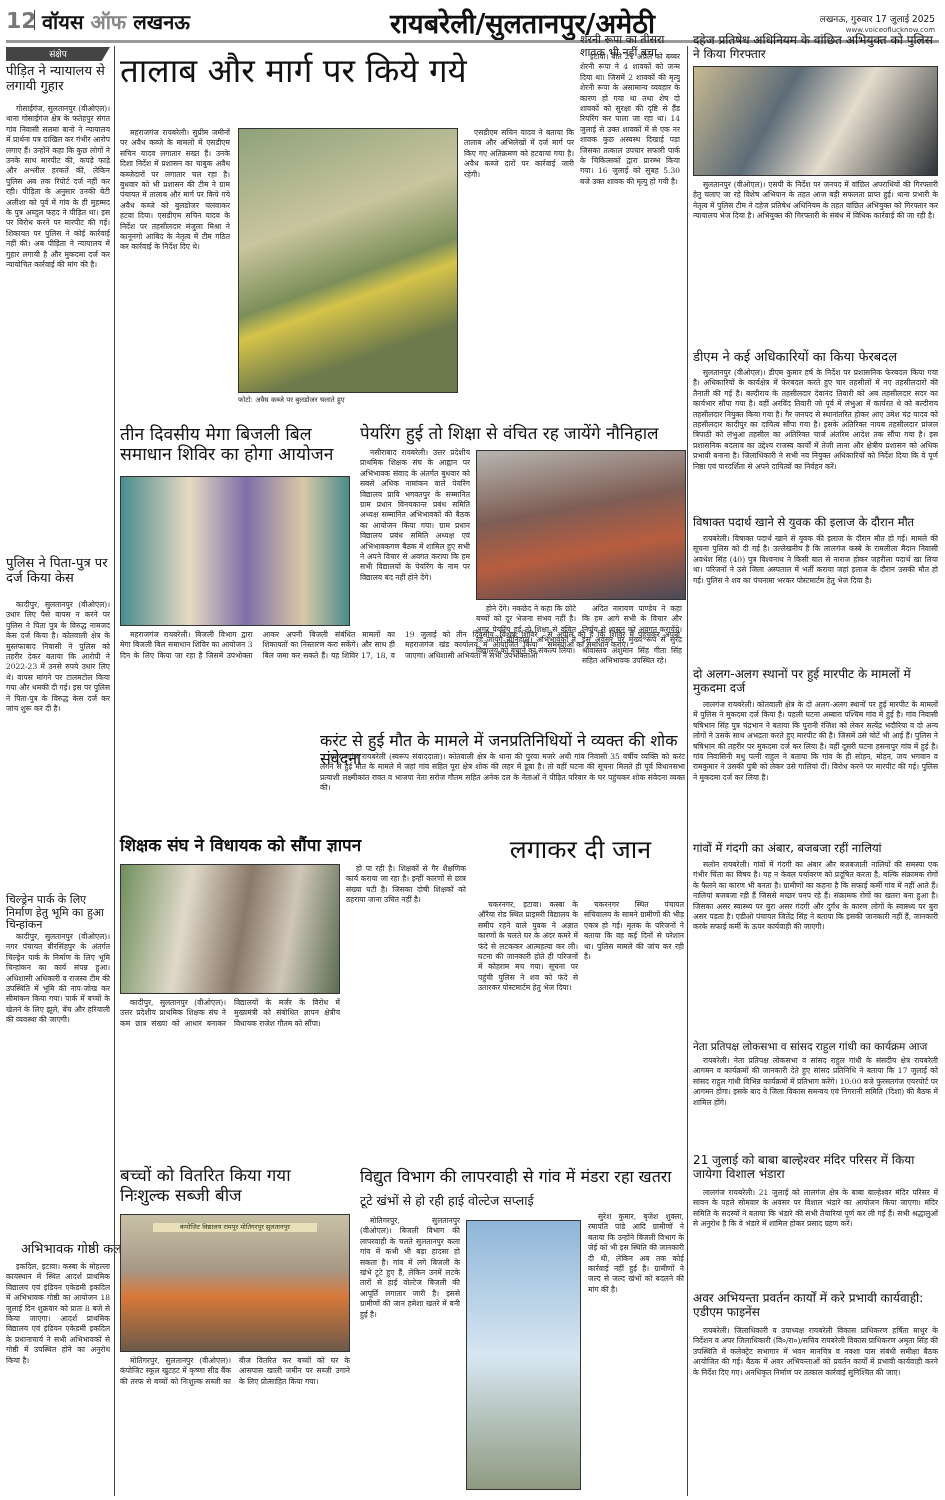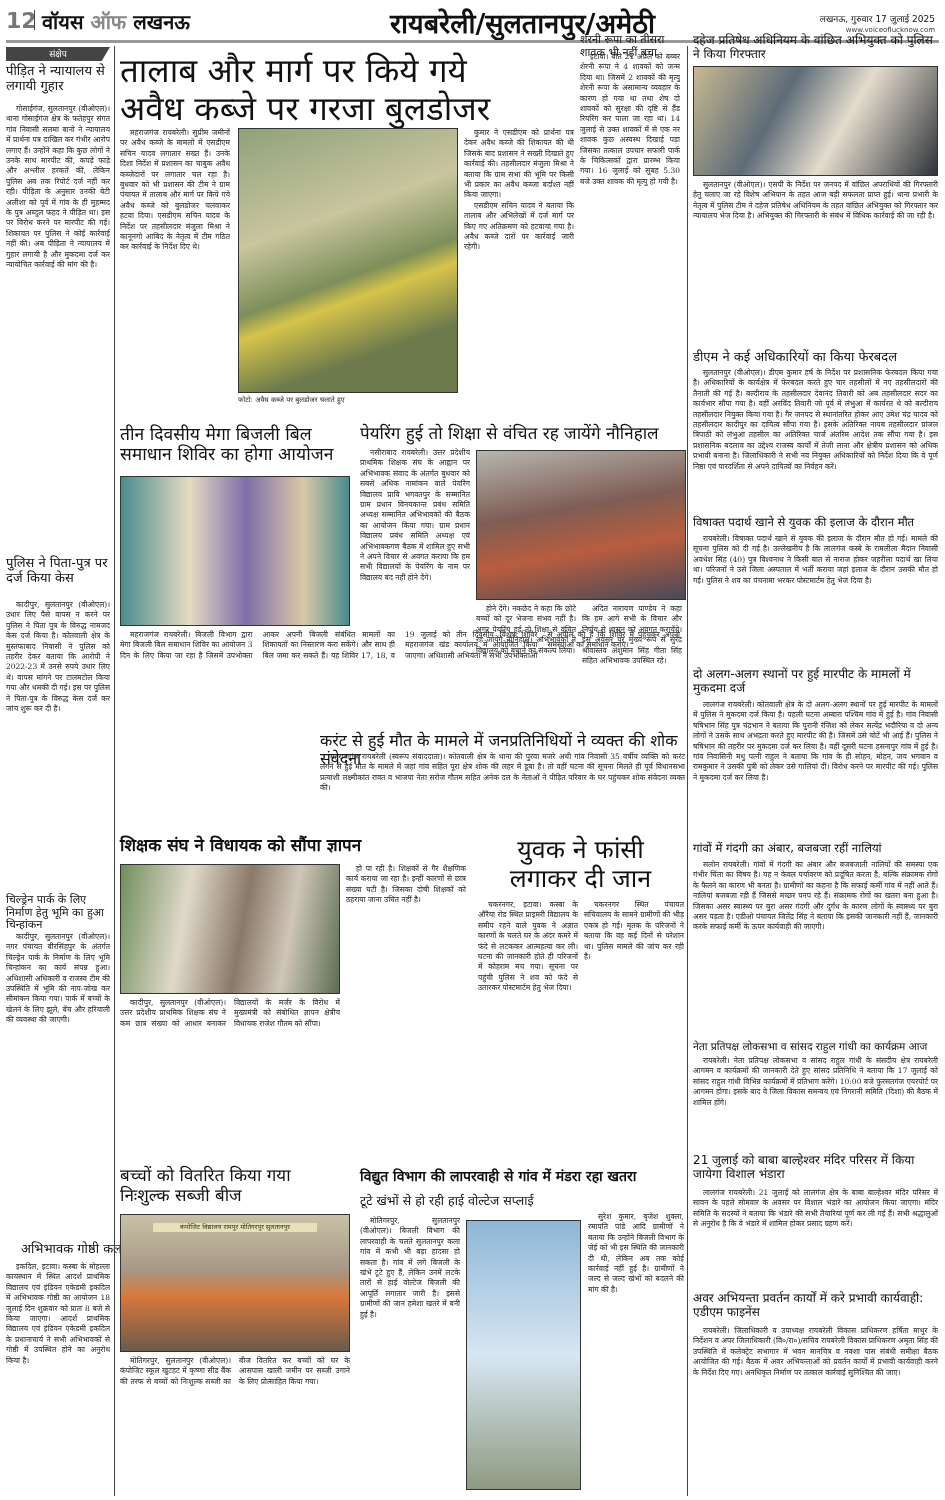--- a/index.html
+++ b/index.html
@@ -46,29 +46,27 @@
     <p>कादीपुर, सुलतानपुर (वीओएल)। नगर पंचायत बीरसिंहपुर के अंतर्गत चिल्ड्रेन पार्क के निर्माण के लिए भूमि चिन्हांकन का कार्य संपन्न हुआ। अधिशासी अधिकारी व राजस्व टीम की उपस्थिति में भूमि की नाप-जोख कर सीमांकन किया गया। पार्क में बच्चों के खेलने के लिए झूले, बेंच और हरियाली की व्यवस्था की जाएगी।</p>
   </div>
 <div class="abs h-big" style="left:21px;top:1242px;width:104px;font-size:13px">अभिभावक गोष्ठी कल</div>
 <div class="abs text" style="left:6px;top:1262px;width:104px;height:232px">
     <p>इकदिल, इटावा। कस्बा के मोहल्ला कायस्थान में स्थित आदर्श प्राथमिक विद्यालय एवं इंडियन एकेडमी इकदिल में अभिभावक गोष्ठी का आयोजन 18 जुलाई दिन शुक्रवार को प्रातः 8 बजे से किया जाएगा। आदर्श प्राथमिक विद्यालय एवं इंडियन एकेडमी इकदिल के प्रधानाचार्य ने सभी अभिभावकों से गोष्ठी में उपस्थित होने का अनुरोध किया है।</p>
   </div>
 <div class="abs col-rule" style="left:114px;top:46px;height:1450px"></div>
 
 <div class="abs h-big" style="left:120px;top:52px;width:470px;font-size:33px;text-align:left">
     <div>तालाब और मार्ग पर किये गये</div>
-    <div>अवैध कब्जे पर गरजा बुलडोजर</div>
   </div>
 <div class="abs text" style="left:120px;top:128px;width:110px;height:290px">
     <p>महराजगंज रायबरेली। सुप्रीम जमीनों पर अवैध कब्जे के मामलों में एसडीएम सचिन यादव लगातार सख्त हैं। उनके दिशा निर्देश में प्रशासन का चाबुक अवैध कब्जेदारों पर लगातार चल रहा है। बुधवार को भी प्रशासन की टीम ने ग्राम पंचायत में तालाब और मार्ग पर किये गये अवैध कब्जे को बुलडोजर चलवाकर हटवा दिया। एसडीएम सचिन यादव के निर्देश पर तहसीलदार मंजुला मिश्रा ने कानूनगो आबिद के नेतृत्व में टीम गठित कर कार्रवाई के निर्देश दिए थे।</p>
   </div>
 <div class="abs photo" style="left:238px;top:128px;width:220px;height:265px;background:linear-gradient(160deg,#8ea27a,#c9c59e 35%,#7c8f5a 55%,#d6c44a 62%,#6d7a4b 80%)"></div>
 <div class="abs caption" style="left:238px;top:396px;width:220px">फोटो: अवैध कब्जे पर बुलडोजर चलाते हुए</div>
 <div class="abs text" style="left:464px;top:128px;width:110px;height:290px">
-    <p>कुमार ने एसडीएम को प्रार्थना पत्र देकर अवैध कब्जे की शिकायत की थी जिसके बाद प्रशासन ने सख्ती दिखाते हुए कार्रवाई की। तहसीलदार मंजुला मिश्रा ने बताया कि ग्राम सभा की भूमि पर किसी भी प्रकार का अवैध कब्जा बर्दाश्त नहीं किया जाएगा।</p>
     <p>एसडीएम सचिन यादव ने बताया कि तालाब और अभिलेखों में दर्ज मार्ग पर किए गए अतिक्रमण को हटवाया गया है। अवैध कब्जे दारों पर कार्रवाई जारी रहेगी।</p>
   </div>
 
 <div class="abs h-big" style="left:580px;top:34px;width:100px;font-size:11px">शेरनी रूपा का तीसरा शावक भी नहीं बचा</div>
 <div class="abs text" style="left:580px;top:52px;width:100px;height:355px">
     <p>इटावा। बीते 21 अप्रैल को बब्बर शेरनी रूपा ने 4 शावकों को जन्म दिया था। जिसमें 2 शावकों की मृत्यु शेरनी रूपा के असामान्य व्यवहार के कारण हो गया था तथा शेष दो शावकों को सुरक्षा की दृष्टि से हैंड रियरिंग कर पाला जा रहा था। 14 जुलाई से उक्त शावकों में से एक नर शावक कुछ अस्वस्थ दिखाई पड़ा जिसका तत्काल उपचार सफारी पार्क के चिकित्सकों द्वारा प्रारम्भ किया गया। 16 जुलाई को सुबह 5.30 बजे उक्त शावक की मृत्यु हो गयी है।</p>
   </div>
 <div class="abs col-rule" style="left:687px;top:46px;height:1450px"></div>
 
 <div class="abs h-big" style="left:693px;top:34px;width:245px;font-size:12px">दहेज प्रतिषेध अधिनियम के वांछित अभियुक्त को पुलिस ने किया गिरफ्तार</div>
@@ -134,42 +132,41 @@
 <div class="abs h-big" style="left:120px;top:836px;width:340px;font-size:17px;font-weight:bold">शिक्षक संघ ने विधायक को सौंपा ज्ञापन</div>
 <div class="abs photo" style="left:120px;top:864px;width:220px;height:130px;background:linear-gradient(100deg,#6f8f5c,#e0d9ca 30%,#8a7968 55%,#cfc6b8 75%,#5b6d52)"></div>
 <div class="abs text" style="left:120px;top:998px;width:220px;height:165px;column-count:2;column-gap:8px">
     <p>कादीपुर, सुलतानपुर (वीओएल)। उत्तर प्रदेशीय प्राथमिक शिक्षक संघ ने कम छात्र संख्या को आधार बनाकर विद्यालयों के मर्जर के विरोध में मुख्यमंत्री को संबोधित ज्ञापन क्षेत्रीय विधायक राजेश गौतम को सौंपा।</p>
   </div>
 <div class="abs text" style="left:346px;top:864px;width:120px;height:298px">
     <p>हो पा रही है। शिक्षकों से गैर शैक्षणिक कार्य कराया जा रहा है। इन्हीं कारणों से छात्र संख्या घटी है। जिसका दोषी शिक्षकों को ठहराया जाना उचित नहीं है।</p>
   </div>
 
 <div class="abs h-big" style="left:478px;top:836px;width:205px;font-size:25px;font-weight:normal;text-align:center">
-    <div>युवक ने फांसी</div>
     <div>लगाकर दी जान</div>
   </div>
 <div class="abs text" style="left:478px;top:900px;width:100px;height:262px">
     <p>चकरनगर, इटावा। कस्बा के औरैया रोड स्थित प्राइमरी विद्यालय के समीप रहने वाले युवक ने अज्ञात कारणों के चलते घर के अंदर कमरे में फंदे से लटककर आत्महत्या कर ली। घटना की जानकारी होते ही परिजनों में कोहराम मच गया। सूचना पर पहुंची पुलिस ने शव को फंदे से उतारकर पोस्टमार्टम हेतु भेज दिया।</p>
   </div>
 <div class="abs text" style="left:584px;top:900px;width:100px;height:262px">
     <p>चकरनगर स्थित पंचायत सचिवालय के सामने ग्रामीणों की भीड़ एकत्र हो गई। मृतक के परिजनों ने बताया कि वह कई दिनों से परेशान था। पुलिस मामले की जांच कर रही है।</p>
   </div>
 
 <div class="abs h-big" style="left:120px;top:1166px;width:230px;font-size:17px;font-weight:normal">
     <div>बच्चों को वितरित किया गया</div>
     <div>निःशुल्क सब्जी बीज</div>
   </div>
 <div class="abs photo" style="left:120px;top:1214px;width:230px;height:138px;background:linear-gradient(180deg,#c8c1a6 0%,#a69886 40%,#d8783a 60%,#6b5a4a)">
     <div class="caption" style="color:#2b3a1f;background:#e9e0b9;margin:8px 32px;text-align:center;font-size:6.5px">कंपोजिट विद्यालय रामपुर मोतिगरपुर सुलतानपुर</div>
   </div>
 <div class="abs text" style="left:120px;top:1356px;width:230px;height:138px;column-count:2;column-gap:8px">
     <p>मोतिगरपुर, सुलतानपुर (वीओएल)। कंपोजिट स्कूल खुटहट में कृष्णा सीड बैंक की तरफ से बच्चों को निःशुल्क सब्जी का बीज वितरित कर बच्चों को घर के आसपास खाली जमीन पर सब्जी उगाने के लिए प्रोत्साहित किया गया।</p>
   </div>
 
-<div class="abs h-big" style="left:360px;top:1168px;width:325px;font-size:14px;font-weight:bold">विद्युत विभाग की लापरवाही से गांव में मंडरा रहा खतरा</div>
+<div class="abs h-big" style="left:360px;top:1168px;width:325px;font-size:16px;font-weight:normal">विद्युत विभाग की लापरवाही से गांव में मंडरा रहा खतरा</div>
 <div class="abs h-big" style="left:360px;top:1194px;width:240px;font-size:12.5px">टूटे खंभों से हो रही हाई वोल्टेज सप्लाई</div>
 <div class="abs text" style="left:360px;top:1216px;width:100px;height:278px">
     <p>मोतिगरपुर, सुलतानपुर (वीओएल)। बिजली विभाग की लापरवाही के चलते सुलतानपुर कला गांव में कभी भी बड़ा हादसा हो सकता है। गांव में लगे बिजली के खंभे टूटे हुए हैं, लेकिन उनमें लटके तारों से हाई वोल्टेज बिजली की आपूर्ति लगातार जारी है। इससे ग्रामीणों की जान हमेशा खतरे में बनी हुई है।</p>
   </div>
 <div class="abs photo" style="left:466px;top:1220px;width:115px;height:270px;background:linear-gradient(180deg,#8fb6d8,#d7e6f2 50%,#8e9a80)"></div>
 <div class="abs text" style="left:588px;top:1212px;width:96px;height:282px">
     <p>सुरेश कुमार, बृजेश शुक्ला, रमापति पांडे आदि ग्रामीणों ने बताया कि उन्होंने बिजली विभाग के जेई को भी इस स्थिति की जानकारी दी थी, लेकिन अब तक कोई कार्रवाई नहीं हुई है। ग्रामीणों ने जल्द से जल्द खंभों को बदलने की मांग की है।</p>
   </div>
 
 </body></html>

